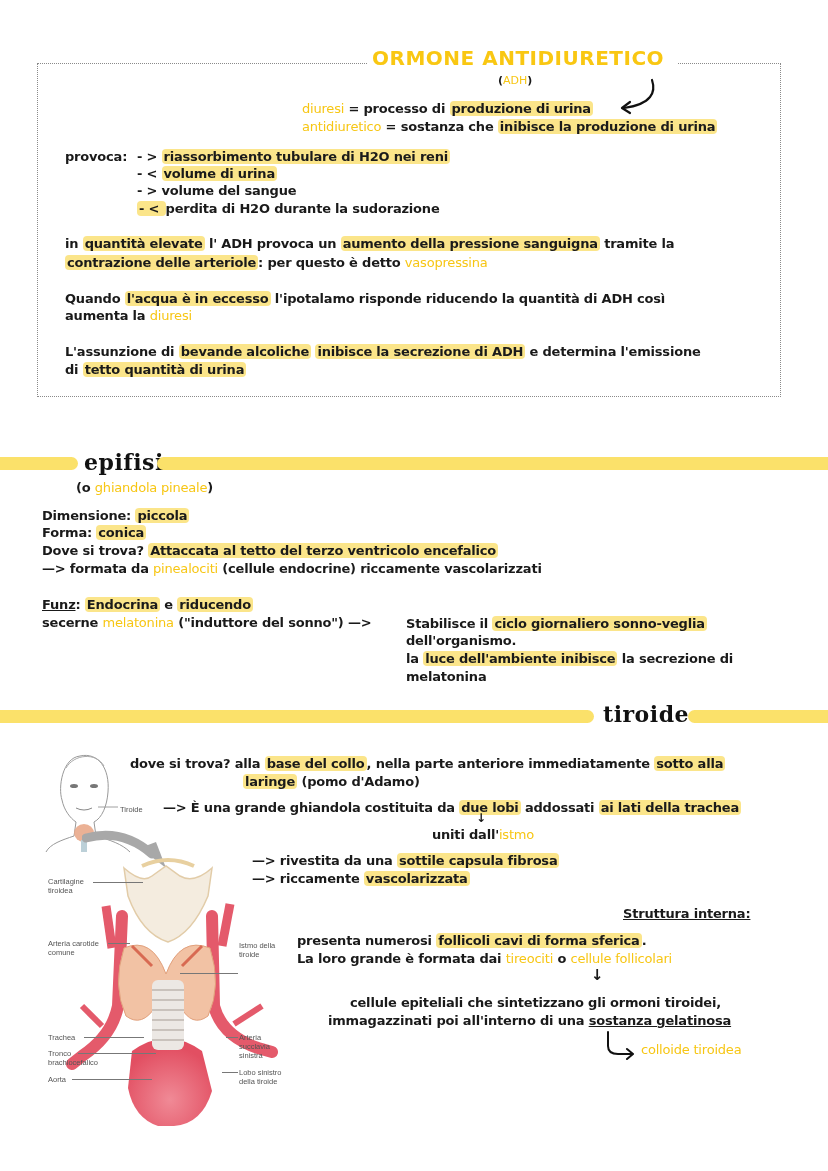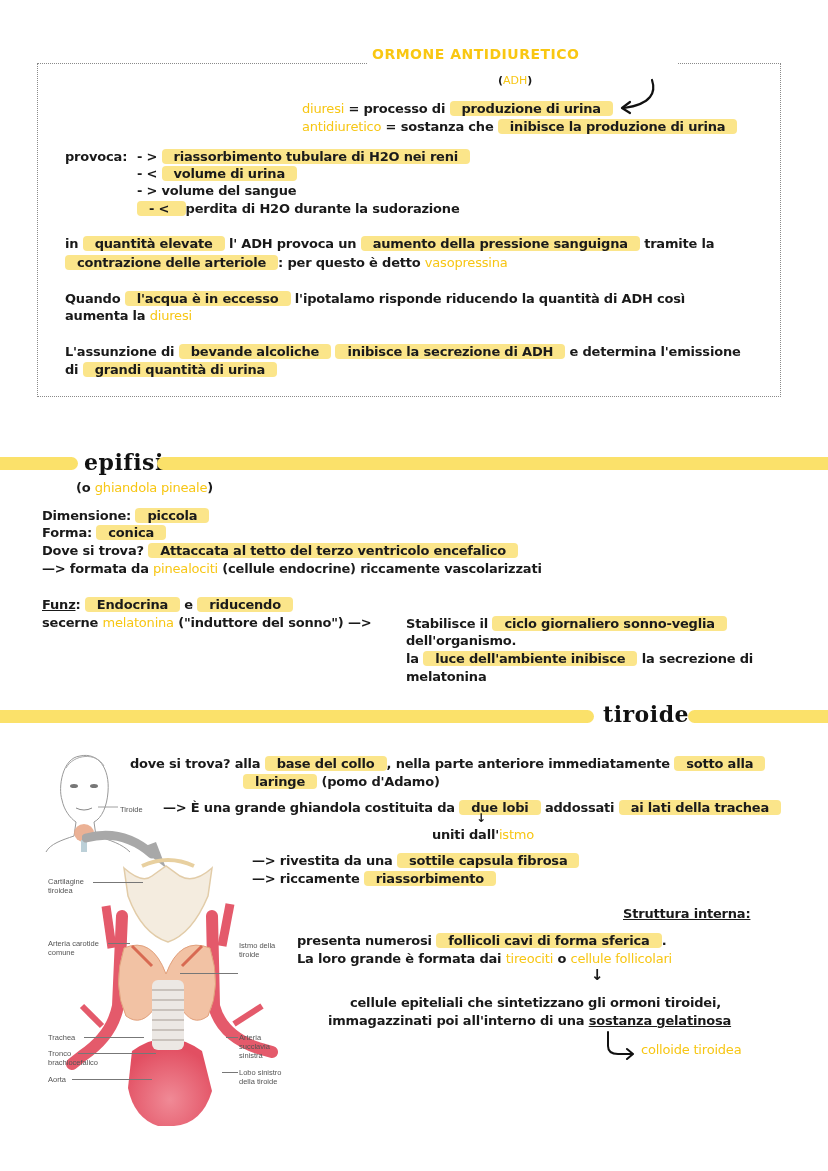--- a/index.html
+++ b/index.html
@@ -2,34 +2,34 @@
 <html><head>
 <meta charset="utf-8">
 <style>
   html, body { margin: 0; padding: 0; background: #ffffff; }
   body {
     width: 828px; height: 1171px; position: relative; overflow: hidden;
     font-family: "DejaVu Sans", sans-serif; color: #1a1a1a;
   }
   .abs { position: absolute; white-space: nowrap; }
   .t { font-size: 13px; font-weight: bold; letter-spacing: -0.2px; line-height: 18px; }
-  .hl { background: #fbe58a; border-radius: 4px; padding: 0 12px; }
+  .hl { background: #fbe58a; border-radius: 4px; padding: 0 2px; }
   .y { color: #f7c614; font-weight: normal; }
   .u { text-decoration: underline; }
 
   
   .adh-box {
     position: absolute; left: 37px; top: 63px; width: 744px; height: 334px;
     border: 1px dotted #8a8a8a; box-sizing: border-box;
   }
   .adh-title-mask {
     position: absolute; left: 368px; top: 48px; width: 310px; height: 30px; background: #fff;
   }
   .adh-title {
-    position: absolute; left: 372px; top: 46px; font-size: 14px; font-weight: 900;
+    position: absolute; left: 372px; top: 46px; font-size: 20px; font-weight: 900;
     color: #f9c712; letter-spacing: 0.5px; font-family: "DejaVu Sans", sans-serif;
   }
   .adh-sub { position: absolute; left: 498px; top: 74px; font-size: 11px; font-weight: bold; }
 
   
   .band { position: absolute; height: 13px; background: #fbe16a; border-radius: 7px; }
   .sec-title {
     position: absolute; font-family: "DejaVu Serif", serif; font-weight: bold; font-size: 22px;
     color: #111; letter-spacing: 0.5px;
   }
@@ -76,21 +76,21 @@
   <span>Quando </span><span class="hl">l'acqua è in eccesso</span><span> l'ipotalamo risponde riducendo la quantità di ADH così</span>
 </div>
 <div class="abs t" style="left:65px;top:307px">
   <span>aumenta la </span><span class="y">diuresi</span>
 </div>
 
 <div class="abs t" style="left:65px;top:343px">
   <span>L'assunzione di </span><span class="hl">bevande alcoliche</span><span> </span><span class="hl">inibisce la secrezione di ADH</span><span> e determina l'emissione</span>
 </div>
 <div class="abs t" style="left:65px;top:361px">
-  <span>di </span><span class="hl">grandi quantità di urina</span>
+  <span>di </span><span class="hl">tetto quantità di urina</span>
 </div>
 
 <div class="band" style="left:-8px;top:457px;width:86px;"></div>
 <div class="sec-title" style="left:84px;top:449px;">epifisi</div>
 <div class="band" style="left:157px;top:457px;width:680px;"></div>
 
 <div class="abs t" style="left:76px;top:479px">
   <span>(o </span><span class="y">ghiandola pineale</span><span>)</span>
 </div>
 
@@ -214,21 +214,21 @@
 </div>
 <div class="abs t" style="left:476px;top:812px;font-size:12px;line-height:12px">↓</div>
 <div class="abs t" style="left:432px;top:826px">
   <span>uniti dall'</span><span class="y">istmo</span>
 </div>
 
 <div class="abs t" style="left:252px;top:852px">
   <span>—&gt; rivestita da una </span><span class="hl">sottile capsula fibrosa</span>
 </div>
 <div class="abs t" style="left:252px;top:870px">
-  <span>—&gt; riccamente </span><span class="hl">riassorbimento</span>
+  <span>—&gt; riccamente </span><span class="hl">vascolarizzata</span>
 </div>
 
 <div class="abs t u" style="left:623px;top:905px">Struttura interna:</div>
 
 <div class="abs t" style="left:297px;top:932px">
   <span>presenta numerosi </span><span class="hl">follicoli cavi di forma sferica</span><span>.</span>
 </div>
 <div class="abs t" style="left:297px;top:950px">
   <span>La loro grande è formata dai </span><span class="y">tireociti</span><span> o </span><span class="y">cellule follicolari</span>
 </div>

